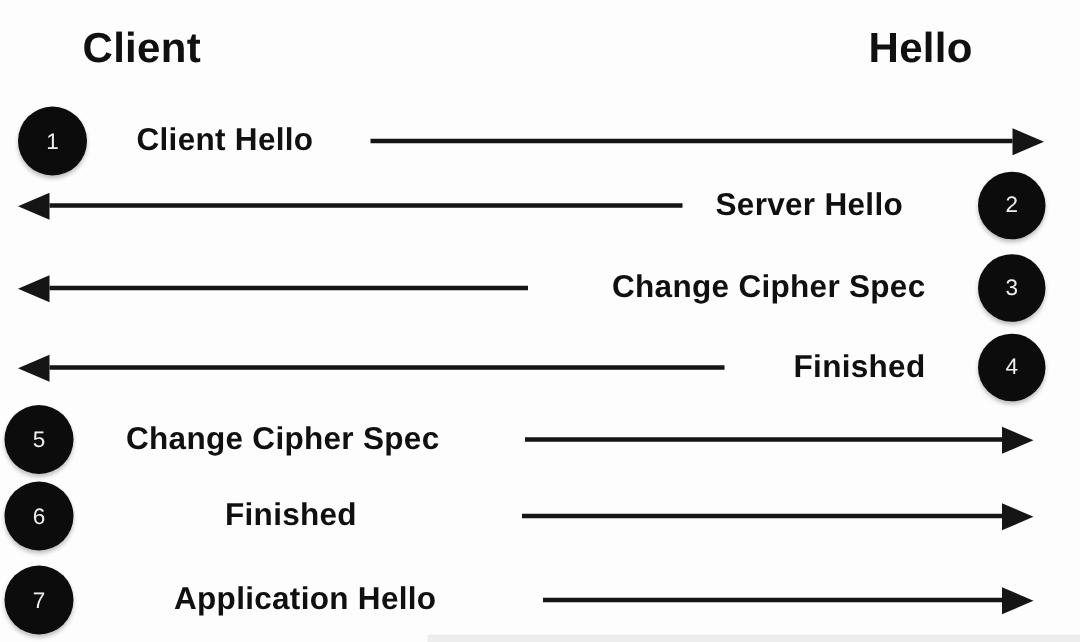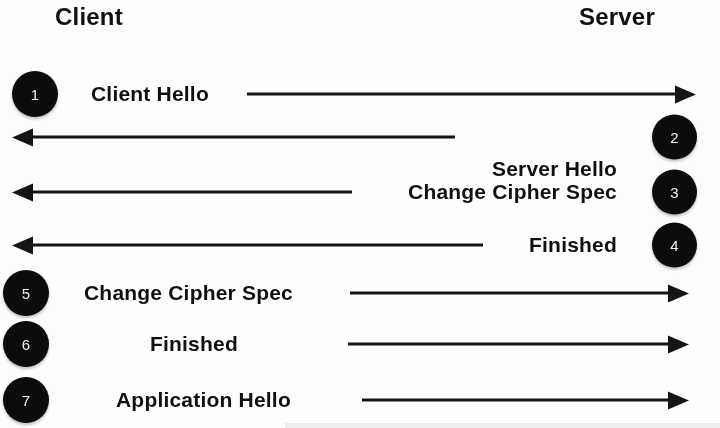--- a/index.html
+++ b/index.html
@@ -11,22 +11,22 @@
   .stage {
     position: relative;
     width: 720px;
     height: 428px;
     background: #fdfdfd;
     overflow: hidden;
     color: #101010;
   }
   .peer-title {
     position: absolute;
-    top: 3px;
-    font-size: 24px;
+    top: 16px;
+    font-size: 28px;
     font-weight: bold;
     letter-spacing: 0.2px;
     white-space: nowrap;
   }
   #client-title { left: 55px; }
   #server-title { left: 579px; }
 
   .row {
     position: absolute;
     left: 0;
@@ -68,21 +68,21 @@
   .msg-label {
     position: absolute;
     top: 0;
     transform: translateY(-50%);
     font-size: 21px;
     font-weight: bold;
     white-space: nowrap;
     letter-spacing: 0.2px;
   }
   #r1 .msg-label { left: 91px; }
-  #r2 .msg-label { right: 103px; margin-top: 32px; }
+  #r2 .msg-label { right: 118px; }
   #r3 .msg-label { right: 103px; }
   #r4 .msg-label { right: 103px; }
   #r5 .msg-label { left: 84px; }
   #r6 .msg-label { left: 150px; }
   #r7 .msg-label { left: 116px; }
 
   .arrow {
     position: absolute;
     top: 0;
     transform: translateY(-50%);
@@ -118,21 +118,21 @@
     background: #ededed;
   }
 </style>
 </head>
 <body>
 
 <div class="stage">
 
   <div class="peer-title" id="client-title">Client</div>
 
-  <div class="peer-title" id="server-title">Server</div>
+  <div class="peer-title" id="server-title">Hello</div>
 
   <div class="row" id="r1">
     <div class="badge">1</div>
     <div class="msg-label">Client Hello</div>
     <div class="arrow right"></div>
   </div>
 
   <div class="row" id="r2">
     <div class="arrow left"></div>
     <div class="msg-label">Server Hello</div>

